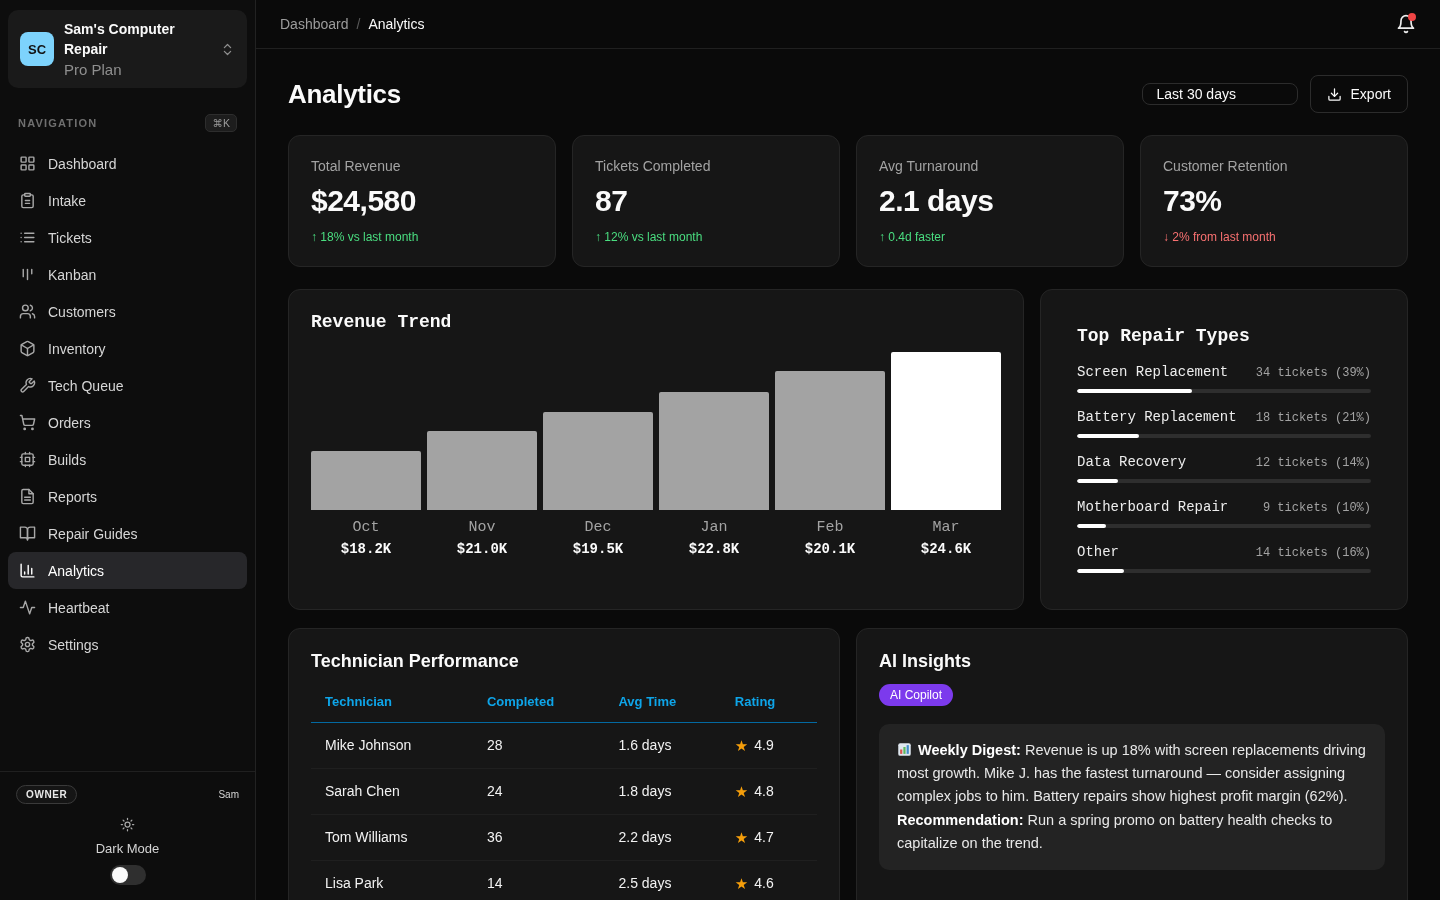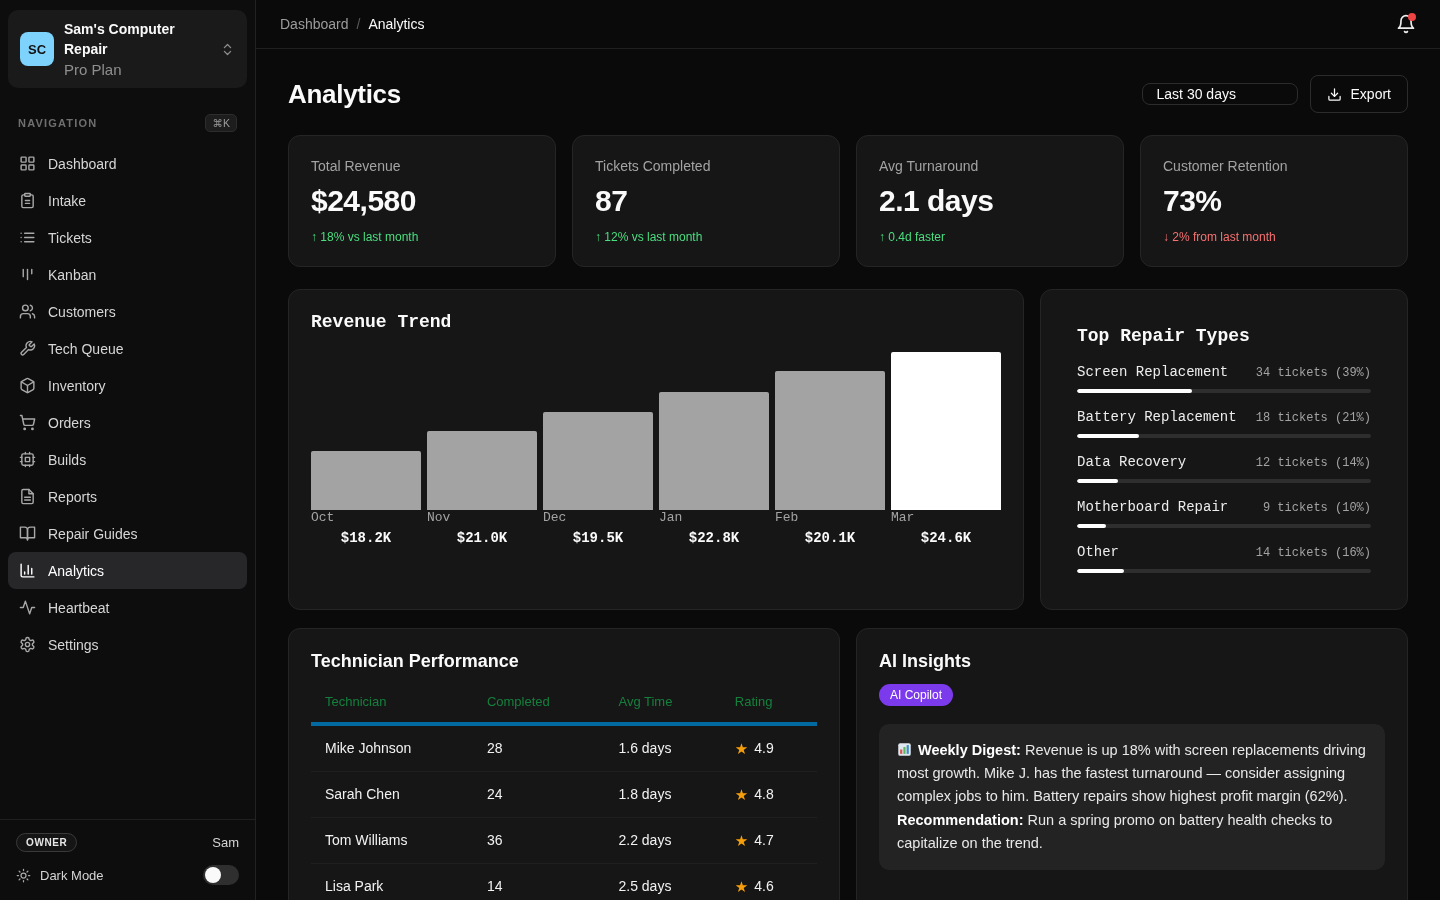--- a/index.html
+++ b/index.html
@@ -45,22 +45,22 @@
   .nav-item svg { width: 17px; height: 17px; color: #a8a8a8; }
   .nav-item.active { background: #27272a; color: #fff; }
   .nav-item.active svg { color: #fff; }
 
   .sidebar-footer { margin-top: auto; border-top: 1px solid #202020; padding: 13px 16px 15px; }
   .owner-row { display: flex; align-items: center; justify-content: space-between; }
   .owner-badge {
     font-size: 10px; font-weight: 700; letter-spacing: .6px; color: #e8e8e8;
     border: 1px solid #3a3a3a; background: #151515; border-radius: 999px; padding: 3px 9px;
   }
-  .owner-user { font-size: 13px; color: #d4d4d4; }
-  .dm-row { display: flex; align-items: center; gap: 9px; margin-top: 13px; }
+  .owner-user { font-size: 10px; color: #d4d4d4; }
+  .dm-row { display: flex; align-items: center; gap: 9px; margin-top: 13px; flex-direction: column; }
   .dm-row svg { width: 15px; height: 15px; color: #a8a8a8; }
   .dm-label { font-size: 13px; color: #d4d4d4; flex: 1; }
   .toggle { width: 36px; height: 20px; background: #2f2f2f; border-radius: 999px; position: relative; cursor: pointer; }
   .toggle-knob { width: 16px; height: 16px; border-radius: 50%; background: #fafafa; position: absolute; top: 2px; left: 2px; }
 
   
   .main { flex: 1; display: flex; flex-direction: column; min-width: 0; }
   .topbar { height: 49px; min-height: 49px; border-bottom: 1px solid #202020; display: flex; align-items: center; padding: 0 24px; }
   .breadcrumb { display: flex; align-items: center; gap: 8px; font-size: 14px; }
   .bc-parent { color: #9c9c9c; cursor: pointer; }
@@ -101,36 +101,36 @@
 
   .mid-grid { display: grid; grid-template-columns: 1fr 368px; gap: 16px; margin-top: 22px; font-family: Liberation Mono, monospace; }
   .card-title { font-size: 18px; font-weight: 600; }
 
   .chart-card { padding: 22px; }
   .chart { display: flex; gap: 6px; margin-top: 20px; }
   .col { flex: 1; display: flex; flex-direction: column; }
   .bar-area { height: 158px; display: flex; align-items: flex-end; }
   .bar { width: 100%; background: #a3a3a3; border-radius: 2px 2px 0 0; }
   .bar.highlight { background: #ffffff; }
-  .col-month { font-size: 13px; color: #a3a3a3; margin-top: 0; }
+  .col-month { text-align: center; font-size: 15px; color: #a3a3a3; margin-top: 9px; }
   .col-value { text-align: center; font-size: 14px; font-weight: 600; margin-top: 5px; }
 
   .repair-card { padding: 36px; }
   .repair-row { margin-top: 16px; }
   .repair-row.first { margin-top: 18px; }
   .repair-top { display: flex; justify-content: space-between; align-items: baseline; }
   .repair-name { font-size: 14px; color: #ededed; }
   .repair-val { font-size: 12px; color: #a3a3a3; }
   .repair-track { height: 4px; background: #2e2e2e; border-radius: 2px; margin-top: 9px; overflow: hidden; }
   .repair-fill { height: 100%; background: #ffffff; border-radius: 2px; }
 
   .bottom-grid { display: grid; grid-template-columns: 1fr 1fr; gap: 16px; margin-top: 18px; }
   .tech-card { padding: 22px; min-height: 370px; }
   table { width: 100%; border-collapse: collapse; margin-top: 12px; }
-  th { text-align: left; font-size: 13px; font-weight: 400; color: #15803d; padding: 10px 0 13px 14px; border-bottom: 4px solid #0369a1; }
+  th { text-align: left; font-size: 13px; font-weight: 700; color: #0ea5e9; padding: 10px 0 13px 14px; border-bottom: 1px solid #0369a1; }
   td { font-size: 14px; color: #f2f2f2; padding: 14px 0 15px 14px; border-bottom: 1px solid #1f1f1f; }
   th.c1 { width: 32%; } th.c2 { width: 26%; } th.c3 { width: 23%; } th.c4 { width: 19%; }
   .rating-wrap { display: flex; align-items: center; gap: 6px; }
   .star { color: #f59e0b; font-size: 15px; line-height: 1; }
 
   .ai-card { padding: 22px; min-height: 370px; }
   .ai-badge {
     display: inline-block; margin-top: 12px; background: #7c3aed; color: #fff;
     font-size: 12px; font-weight: 500; padding: 4px 11px; border-radius: 999px;
   }
@@ -198,31 +198,31 @@
       <svg viewBox="0 0 24 24" fill="none" stroke="currentColor" stroke-width="2" stroke-linecap="round" stroke-linejoin="round">
           <path d="M16 21v-2a4 4 0 0 0-4-4H6a4 4 0 0 0-4 4v2"></path>
           <circle cx="9" cy="7" r="4"></circle>
           <path d="M22 21v-2a4 4 0 0 0-3-3.87"></path>
           <path d="M16 3.13a4 4 0 0 1 0 7.75"></path>
         </svg>
       <span>Customers</span>
     </div>
     <div class="nav-item">
       <svg viewBox="0 0 24 24" fill="none" stroke="currentColor" stroke-width="2" stroke-linecap="round" stroke-linejoin="round">
-          <path d="M14.7 6.3a1 1 0 0 0 0 1.4l1.6 1.6a1 1 0 0 0 1.4 0l3.77-3.77a6 6 0 0 1-7.94 7.94l-6.91 6.91a2.12 2.12 0 0 1-3-3l6.91-6.91a6 6 0 0 1 7.94-7.94l-3.76 3.76z"></path>
-        </svg>
-      <span>Tech Queue</span>
-    </div>
-    <div class="nav-item">
-      <svg viewBox="0 0 24 24" fill="none" stroke="currentColor" stroke-width="2" stroke-linecap="round" stroke-linejoin="round">
           <path d="M21 8a2 2 0 0 0-1-1.73l-7-4a2 2 0 0 0-2 0l-7 4A2 2 0 0 0 3 8v8a2 2 0 0 0 1 1.73l7 4a2 2 0 0 0 2 0l7-4A2 2 0 0 0 21 16Z"></path>
           <path d="m3.3 7 8.7 5 8.7-5"></path>
           <path d="M12 22V12"></path>
         </svg>
       <span>Inventory</span>
+    </div>
+    <div class="nav-item">
+      <svg viewBox="0 0 24 24" fill="none" stroke="currentColor" stroke-width="2" stroke-linecap="round" stroke-linejoin="round">
+          <path d="M14.7 6.3a1 1 0 0 0 0 1.4l1.6 1.6a1 1 0 0 0 1.4 0l3.77-3.77a6 6 0 0 1-7.94 7.94l-6.91 6.91a2.12 2.12 0 0 1-3-3l6.91-6.91a6 6 0 0 1 7.94-7.94l-3.76 3.76z"></path>
+        </svg>
+      <span>Tech Queue</span>
     </div>
     <div class="nav-item">
       <svg viewBox="0 0 24 24" fill="none" stroke="currentColor" stroke-width="2" stroke-linecap="round" stroke-linejoin="round">
           <circle cx="8" cy="21" r="1"></circle>
           <circle cx="19" cy="21" r="1"></circle>
           <path d="M2.05 2.05h2l2.66 12.42a2 2 0 0 0 2 1.58h9.78a2 2 0 0 0 1.95-1.57l1.65-7.43H5.12"></path>
         </svg>
       <span>Orders</span>
     </div>
     <div class="nav-item">

